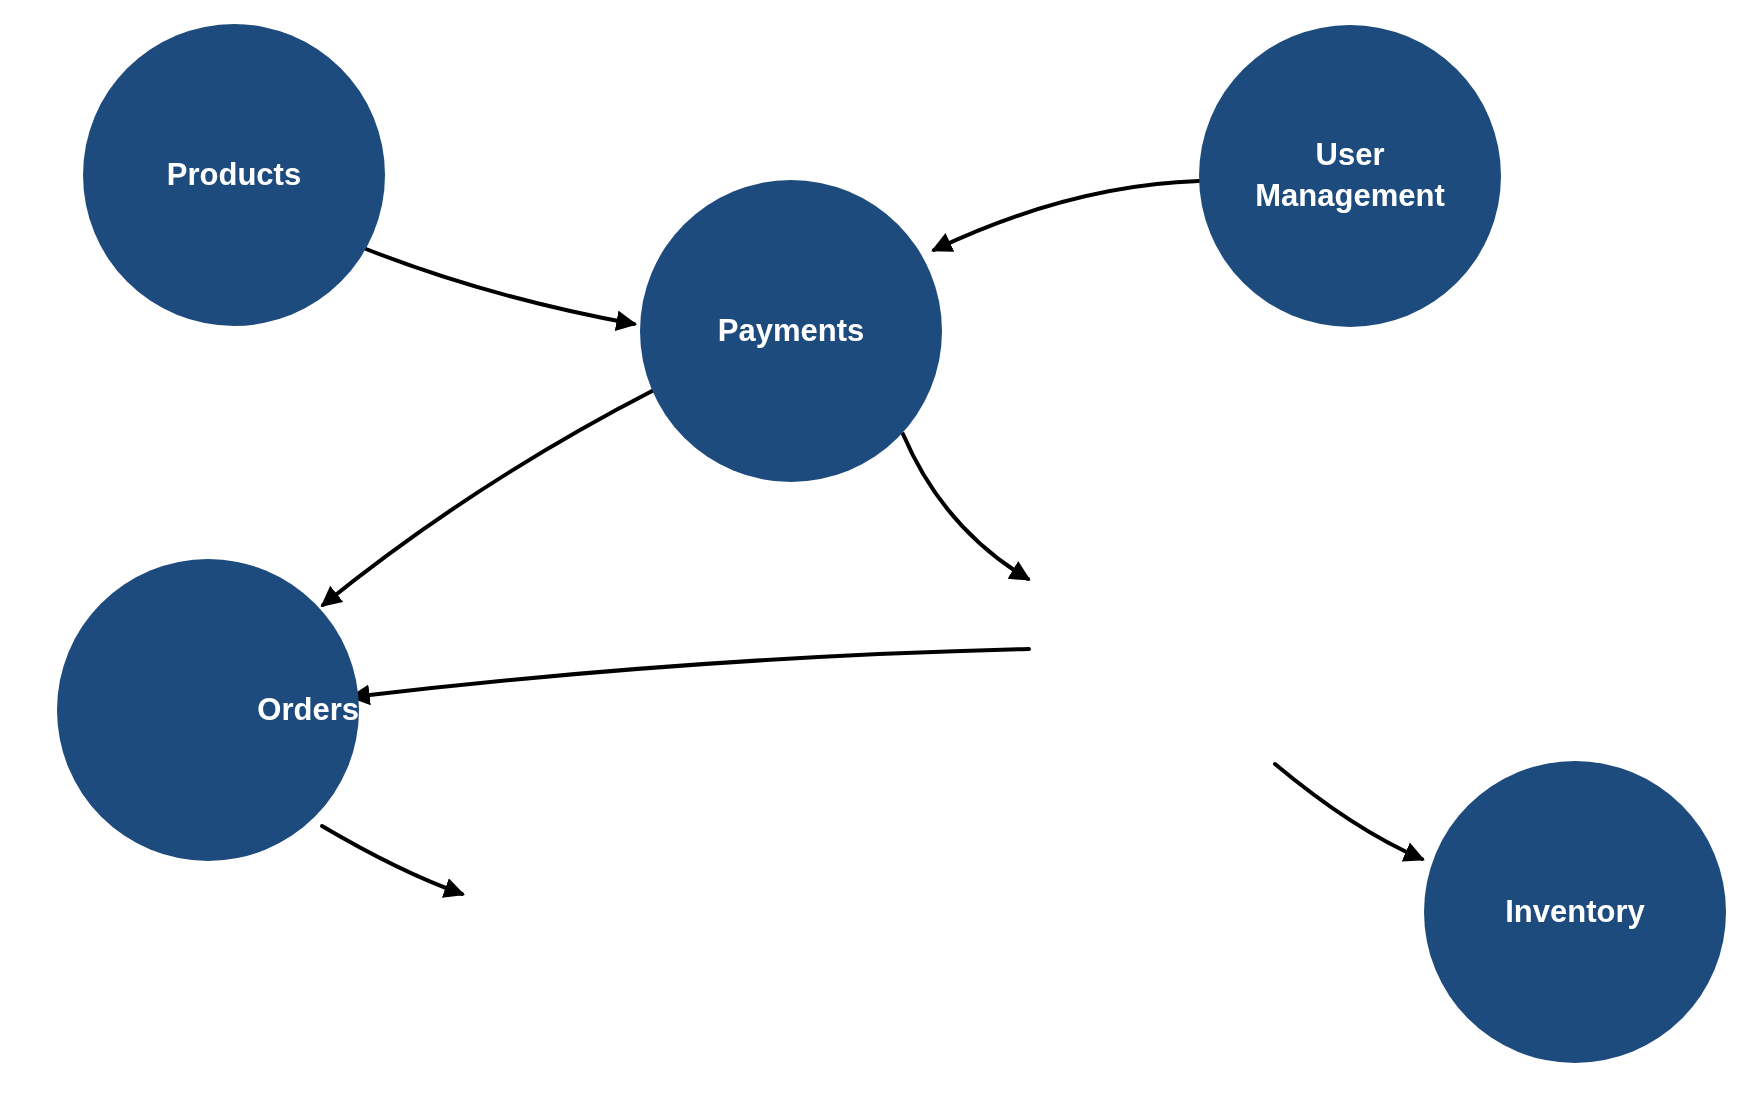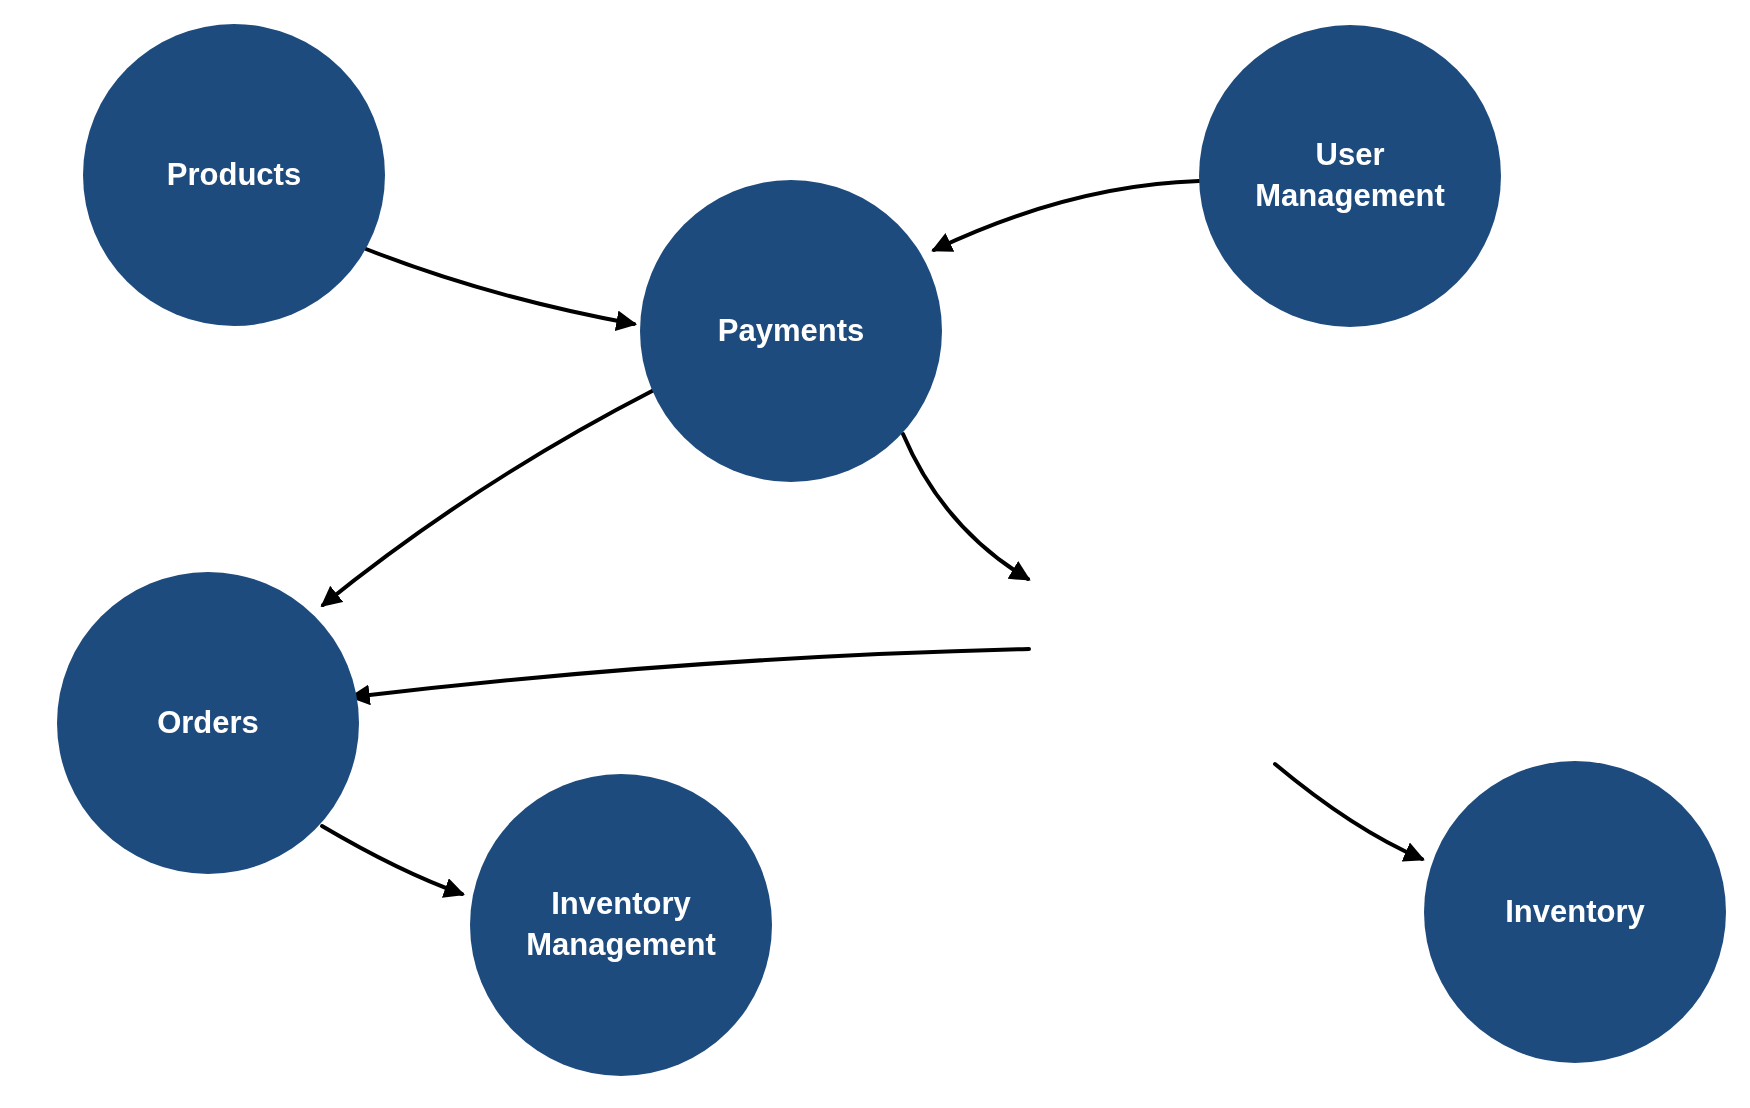--- a/index.html
+++ b/index.html
@@ -46,21 +46,21 @@
     font-size: 31px;
     font-weight: bold;
     line-height: 1.32;
     user-select: none;
   }
   
   #node-products             { left:   83px; top:  24px; }
   #node-user-management      { left: 1199px; top:  25px; }
   #node-checkout             { left:  640px; top: 180px; }
   #node-payments             { left: 1027px; top: 499px; }
-  #node-orders               { left:   57px; top: 572px; }
+  #node-orders               { left:   57px; top: 559px; justify-content: flex-end; }
   #node-inventory-management { left:  470px; top: 774px; }
   #node-analytics            { left: 1424px; top: 761px; }
 </style>
 </head>
 <body>
 
 <div id="canvas">
 
   <svg id="edges-layer" viewBox="0 0 1750 1108" xmlns="http://www.w3.org/2000/svg">
     <defs>
@@ -94,21 +94,18 @@
 
   <div class="node" id="node-checkout">
     <span class="label">Payments</span>
   </div>
 
 
   <div class="node" id="node-orders">
     <span class="label">Orders</span>
   </div>
 
-  <div class="node" id="node-inventory-management">
-    <span class="label">Inventory Management</span>
-  </div>
 
   <div class="node" id="node-analytics">
     <span class="label">Inventory</span>
   </div>
 
 </div>
 
 </body></html>

